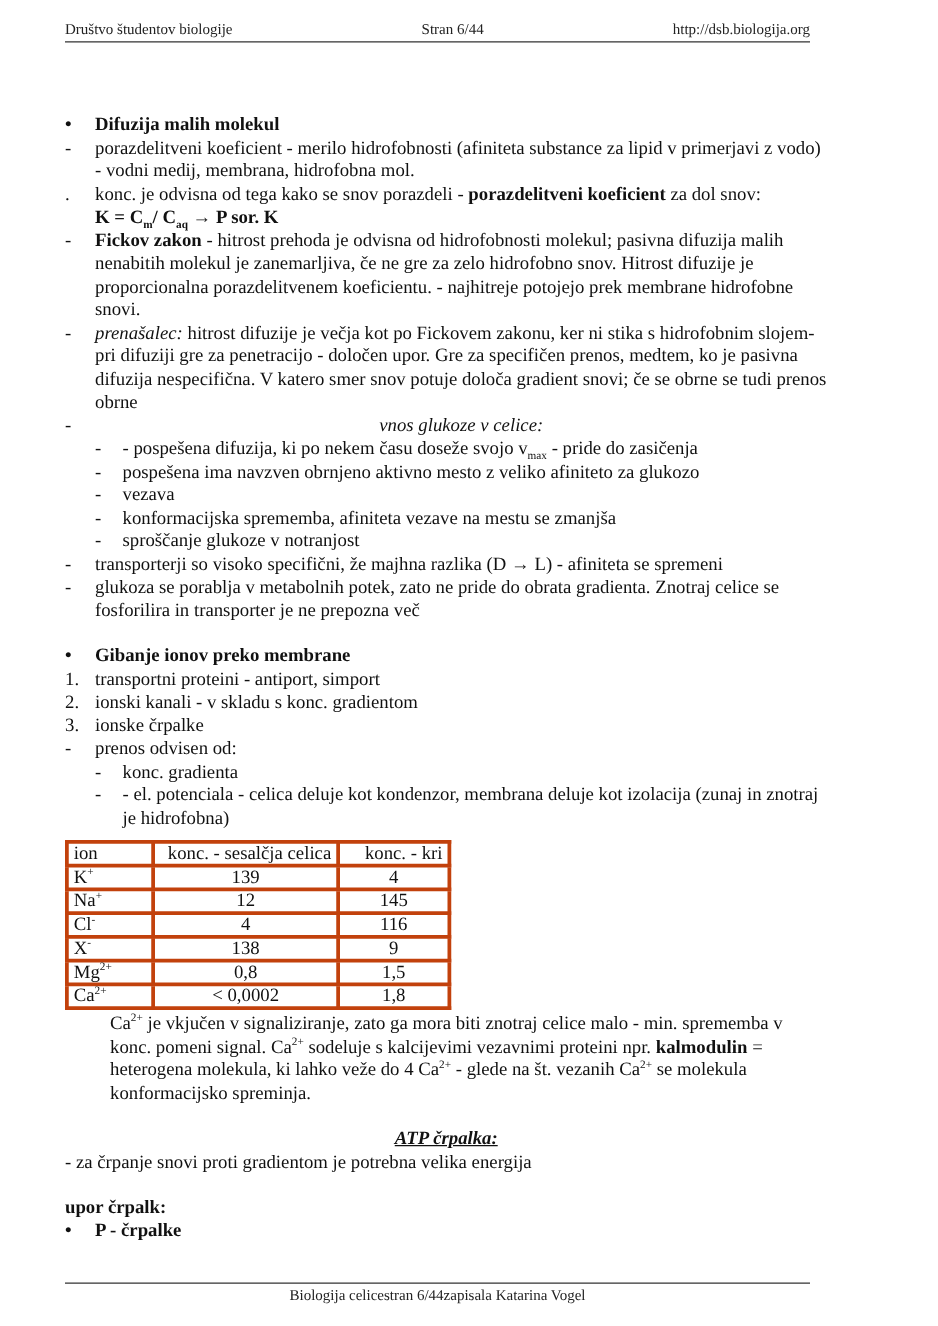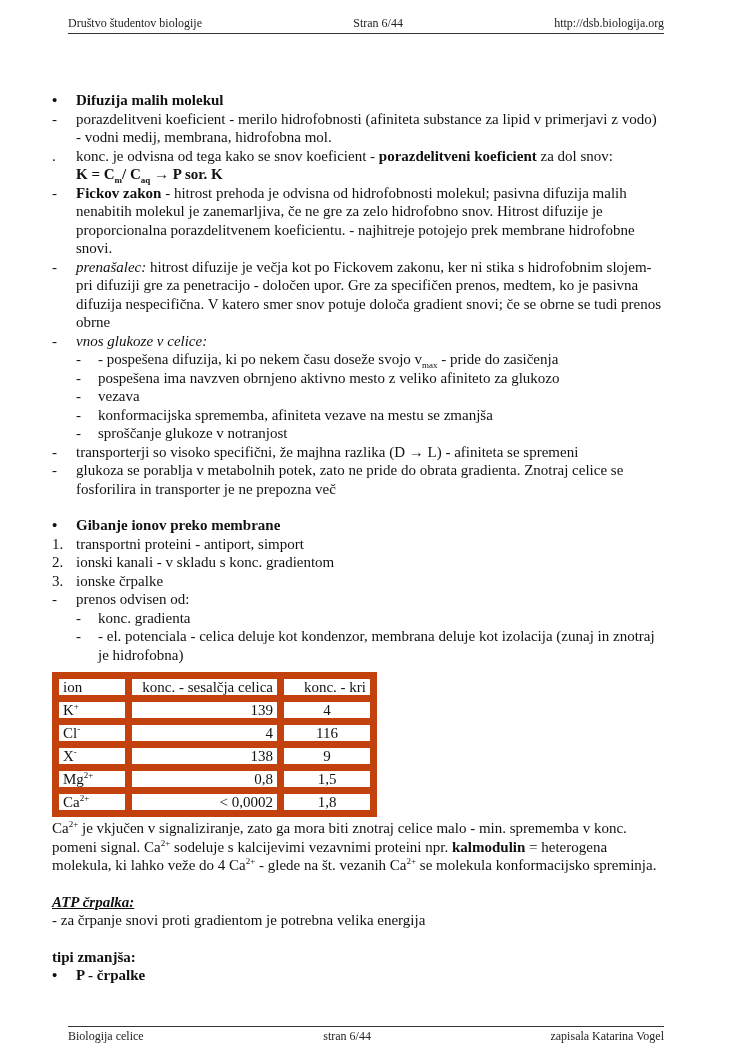--- a/index.html
+++ b/index.html
@@ -2,40 +2,40 @@
 <html><head>
 <meta charset="utf-8">
 <style>
   html, body { margin: 0; padding: 0; background: #ffffff; }
   body {
     width: 750px; height: 1061px; position: relative; overflow: hidden;
     font-family: "Liberation Serif", "DejaVu Serif", serif;
     color: #111; font-size: 15px;
   }
   .hdr, .ftr {
-    position: absolute; left: 68px; width: 396px; width: 596px;
+    position: absolute; left: 52px; width: 396px; width: 596px;
     font-size: 12px; color: #222;
     display: flex; justify-content: space-between;
   }
   .hdr { top: 16px; height: 16px; border-bottom: 1.5px solid #333; padding-bottom: 1px; }
-  .ftr { top: 1026px; height: 16px; border-top: 1.5px solid #333; padding-top: 2px; }
+  .ftr { top: 1026px; height: 16px; border-top: 1.5px solid #333; padding-top: 2px; justify-content: center; }
   .content { position: absolute; left: 52px; top: 91px; width: 610px; line-height: 18.5px; }
   .row { display: flex; }
   .mk { width: 24px; flex: 0 0 24px; }
   .mk2 { width: 22px; flex: 0 0 22px; margin-left: 24px; }
   .txt { flex: 1; }
   .b { font-weight: bold; }
-  .i { font-style: italic; }
+  .i { font-style: italic; text-align: center; }
   .u { text-decoration: underline; }
   .gap { height: 18px; }
   sub, sup { font-size: 9px; line-height: 0; }
   table.ions { border-collapse: collapse; border: 2px solid #222; margin-top: 8px; font-size: 15px; }
-  table.ions td { border: 7px solid #c2410c; padding: 0 4px; height: 16px; line-height: 16px; }
+  table.ions td { border: 3px solid #c2410c; padding: 0 4px; height: 16px; line-height: 16px; }
   table.ions td.c1 { width: 58px; }
-  table.ions td.c2 { width: 137px; text-align: right; }
+  table.ions td.c2 { width: 137px; text-align: center; }
   table.ions td.c3 { width: 78px; text-align: center; }
   table.ions tr.head td.c2, table.ions tr.head td.c3 { text-align: right; }
 </style>
 </head>
 <body>
 
 <div class="hdr">
   <span>Društvo študentov biologije</span>
   <span>Stran 6/44</span>
   <span>http://dsb.biologija.org</span>
@@ -47,21 +47,21 @@
     <span class="mk b">•</span>
     <span class="txt b">Difuzija malih molekul</span>
   </div>
   <div class="row">
     <span class="mk">-</span>
     <span class="txt">porazdelitveni koeficient - merilo hidrofobnosti (afiniteta substance za lipid v primerjavi z vodo) - vodni medij, membrana, hidrofobna mol.</span>
   </div>
   <div class="row">
     <span class="mk">.</span>
     <span class="txt">
-      <span>konc. je odvisna od tega kako se snov koeficient - </span><span class="b">porazdelitveni koeficient</span><span> za dol snov:</span><br>
+      <span>konc. je odvisna od tega kako se snov porazdeli - </span><span class="b">porazdelitveni koeficient</span><span> za dol snov:</span><br>
       <span class="b"><span>K = C</span><sub>m</sub><span>/ C</span><sub>aq</sub><span> → P sor. K</span></span>
     </span>
   </div>
   <div class="row">
     <span class="mk">-</span>
     <span class="txt"><span class="b">Fickov zakon</span><span> - hitrost prehoda je odvisna od hidrofobnosti molekul; pasivna difuzija malih nenabitih molekul je zanemarljiva, če ne gre za zelo hidrofobno snov. Hitrost difuzije je proporcionalna porazdelitvenem koeficientu. - najhitreje potojejo prek membrane hidrofobne snovi.</span></span>
   </div>
   <div class="row">
     <span class="mk">-</span>
     <span class="txt"><span class="i">prenašalec:</span><span> hitrost difuzije je večja kot po Fickovem zakonu, ker ni stika s hidrofobnim slojem- pri difuziji gre za penetracijo - določen upor. Gre za specifičen prenos, medtem, ko je pasivna difuzija nespecifična. V katero smer snov potuje določa gradient snovi; če se obrne se tudi prenos obrne</span></span>
@@ -136,20 +136,25 @@
       <td class="c1">ion</td>
       <td class="c2">konc. - sesalčja celica</td>
       <td class="c3">konc. - kri</td>
     </tr>
     <tr>
       <td class="c1"><span>K</span><sub></sub><sup>+</sup></td>
       <td class="c2">139</td>
       <td class="c3">4</td>
     </tr>
     <tr>
+      <td class="c1"><span>Na</span><sup>+</sup></td>
+      <td class="c2">12</td>
+      <td class="c3">145</td>
+    </tr>
+    <tr>
       <td class="c1"><span>Cl</span><sup>-</sup></td>
       <td class="c2">4</td>
       <td class="c3">116</td>
     </tr>
     <tr>
       <td class="c1"><span>X</span><sup>-</sup></td>
       <td class="c2">138</td>
       <td class="c3">9</td>
     </tr>
     <tr>
@@ -158,32 +163,32 @@
       <td class="c3">1,5</td>
     </tr>
     <tr>
       <td class="c1"><span>Ca</span><sup>2+</sup></td>
       <td class="c2">&lt; 0,0002</td>
       <td class="c3">1,8</td>
     </tr>
   </tbody>
     </table>
 
-  <div style="margin-top:2px;">
+  <div style="margin-top:2px;margin-left:36px;">
     <span>Ca</span><sup>2+</sup><span> je vkjučen v signaliziranje, zato ga mora biti znotraj celice malo - min. sprememba v konc. pomeni signal. Ca</span><sup>2+</sup><span> sodeluje s kalcijevimi vezavnimi proteini npr. </span><span class="b">kalmodulin</span><span> = heterogena molekula, ki lahko veže do 4 Ca</span><sup>2+</sup><span> - glede na št. vezanih Ca</span><sup>2+</sup><span> se molekula konformacijsko spreminja.</span>
   </div>
 
   <div class="gap"></div>
 
   <div class="b i u">ATP črpalka:</div>
   <div>- za črpanje snovi proti gradientom je potrebna velika energija</div>
 
   <div class="gap"></div>
 
-  <div class="b">tipi zmanjša:</div>
+  <div class="b">upor črpalk:</div>
   <div class="row">
     <span class="mk b">•</span>
     <span class="txt b">P - črpalke</span>
   </div>
 </div>
 
 <div class="ftr">
   <span>Biologija celice</span>
   <span>stran 6/44</span>
   <span>zapisala Katarina Vogel</span>

